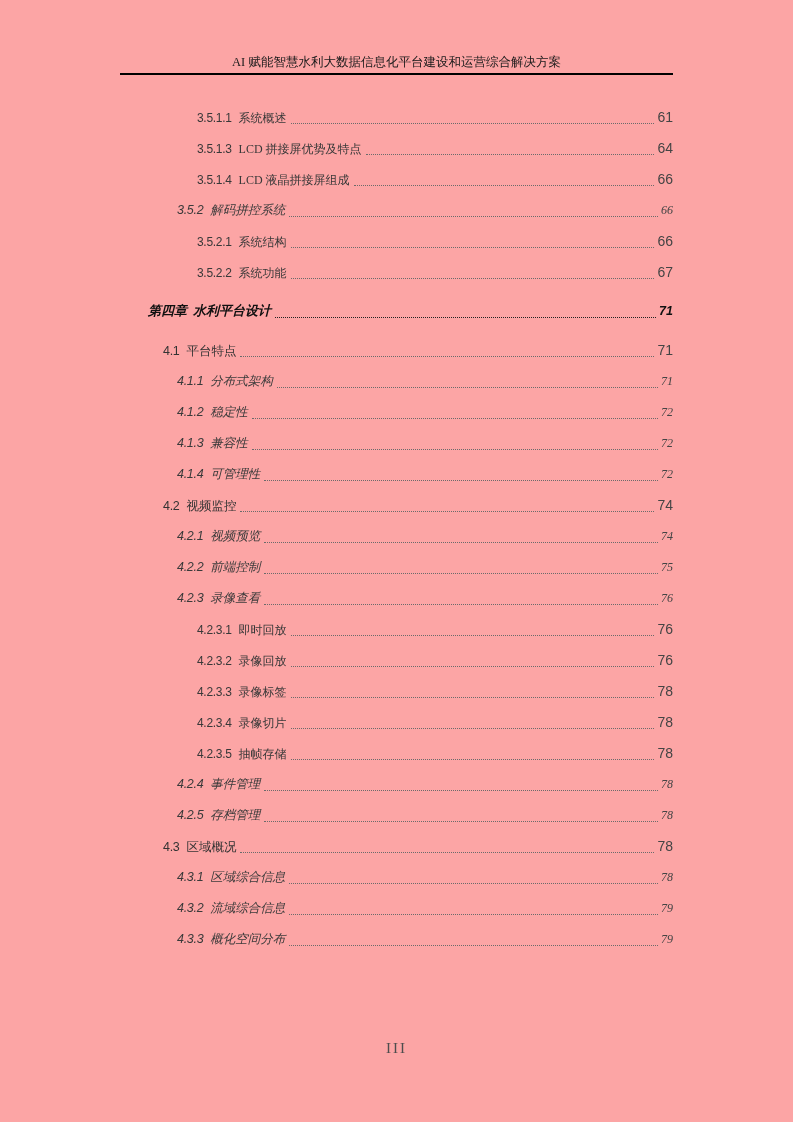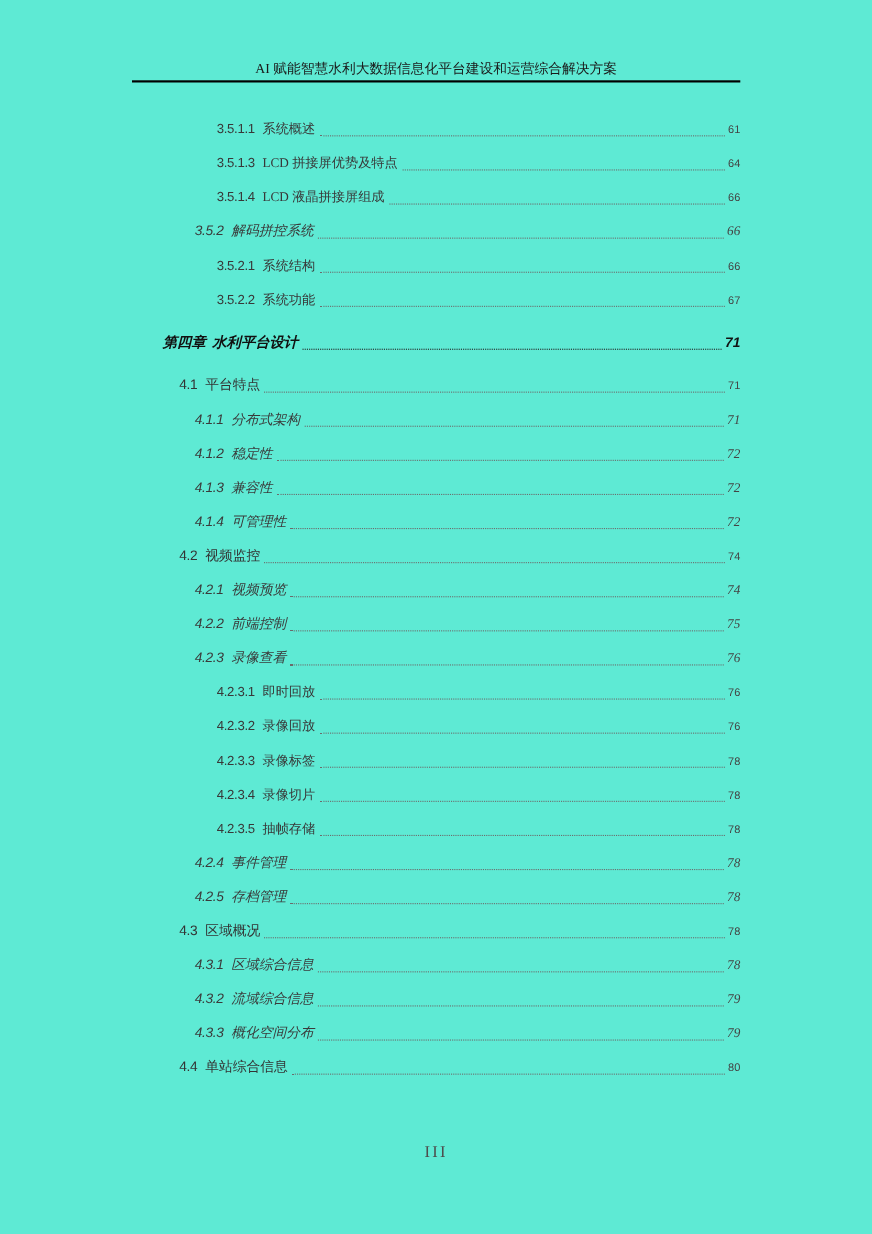--- a/index.html
+++ b/index.html
@@ -4,21 +4,21 @@
 <style>
   html, body {
     margin: 0;
     padding: 0;
     background: #ffffff;
   }
   .page {
     position: relative;
     width: 793px;
     height: 1122px;
-    background: #5eead4;
+    background: #fca5a5;
     overflow: hidden;
     font-family: "Liberation Serif", "DejaVu Serif", serif;
     color: #1f1f1f;
   }
 
   
   .doc-header {
     position: absolute;
     top: 54px;
     left: 120px;
@@ -52,21 +52,21 @@
   }
   .toc-row .dots {
     flex: 1;
     align-self: flex-end;
     height: 0;
     margin: 0 3px 9px 4px;
     border-bottom: 1.5px dotted #6b6b6b;
   }
   .toc-row .pg {
     font-family: "Liberation Sans", "DejaVu Sans", sans-serif;
-    font-size: 10px;
+    font-size: 14px;
     color: #444444;
   }
 
   
   .lvl1 {
     padding-left: 28px;
     font-weight: bold;
     font-size: 13px;
     margin-top: 7px;
     margin-bottom: 9px;
@@ -282,25 +282,19 @@
       <span class="label">流域综合信息</span>
       <span class="dots"></span>
       <span class="pg">79</span>
     </div>
       <div class="toc-row lvl3">
       <span class="num">4.3.3</span>
       <span class="label">概化空间分布</span>
       <span class="dots"></span>
       <span class="pg">79</span>
     </div>
-      <div class="toc-row lvl2">
-      <span class="num">4.4</span>
-      <span class="label">单站综合信息</span>
-      <span class="dots"></span>
-      <span class="pg">80</span>
-    </div>
     </div>
 
   <div class="doc-footer">
     <span>III</span>
   </div>
 
 </div>
 
 </body></html>

